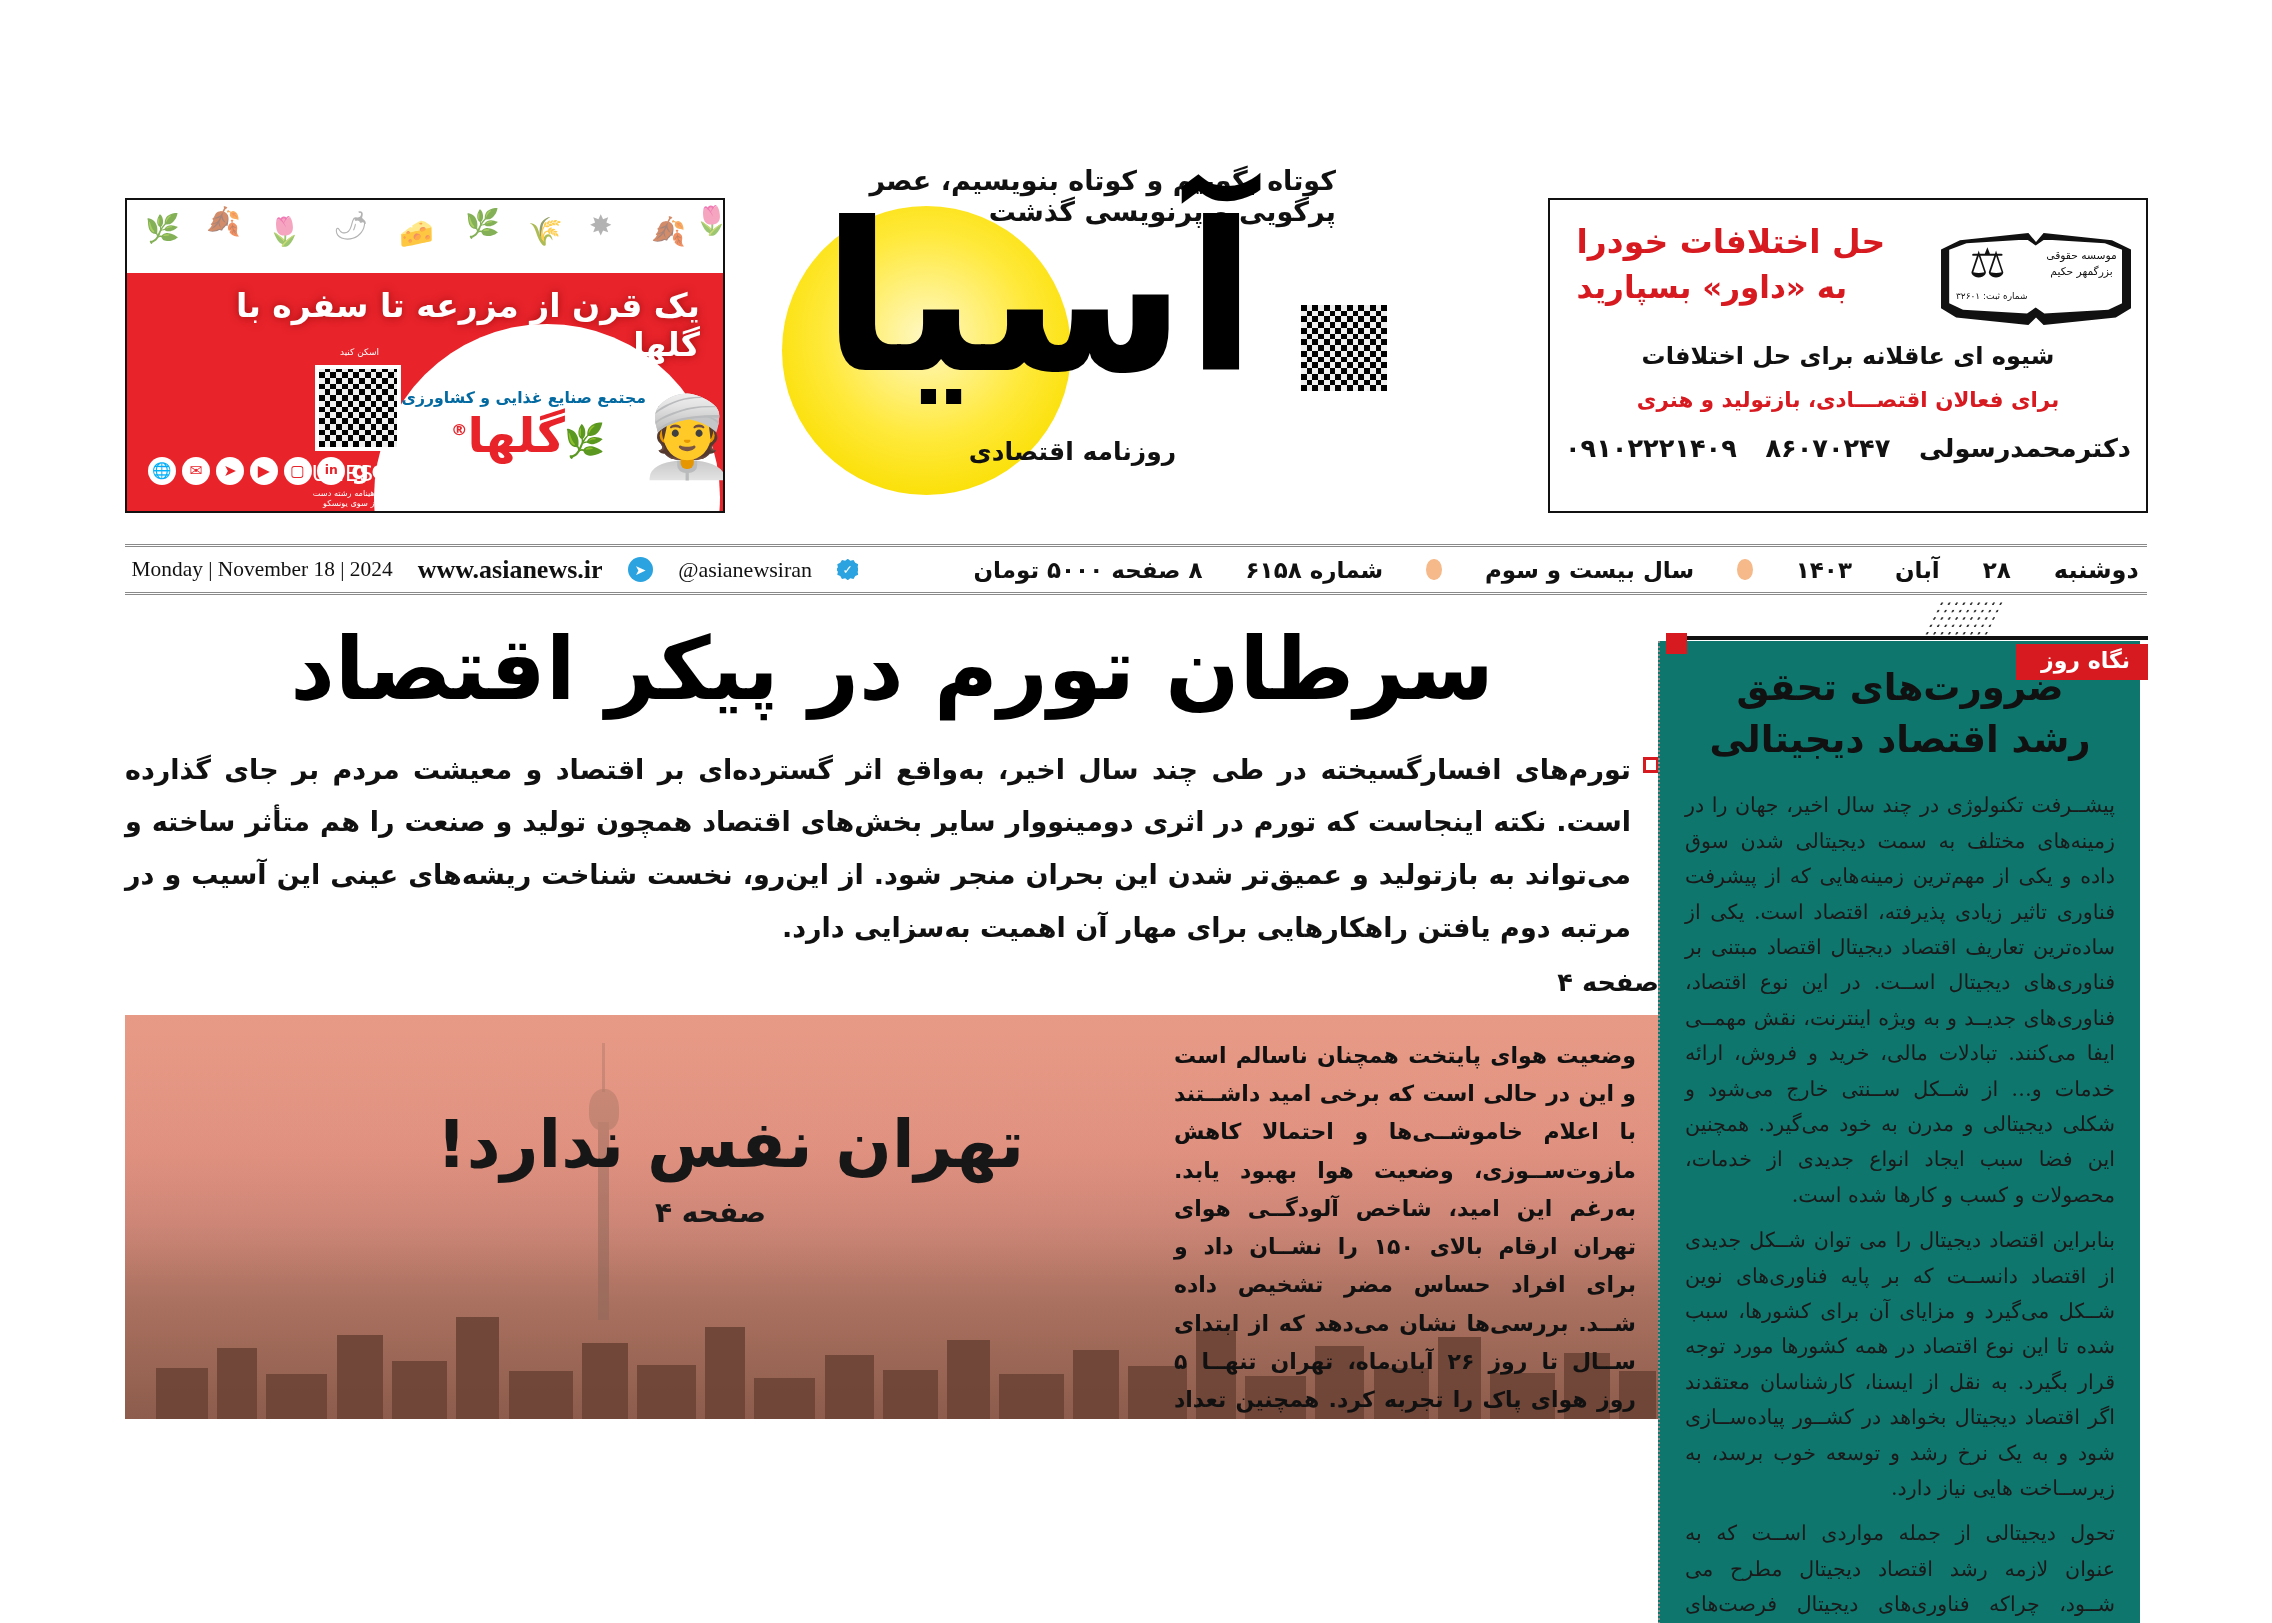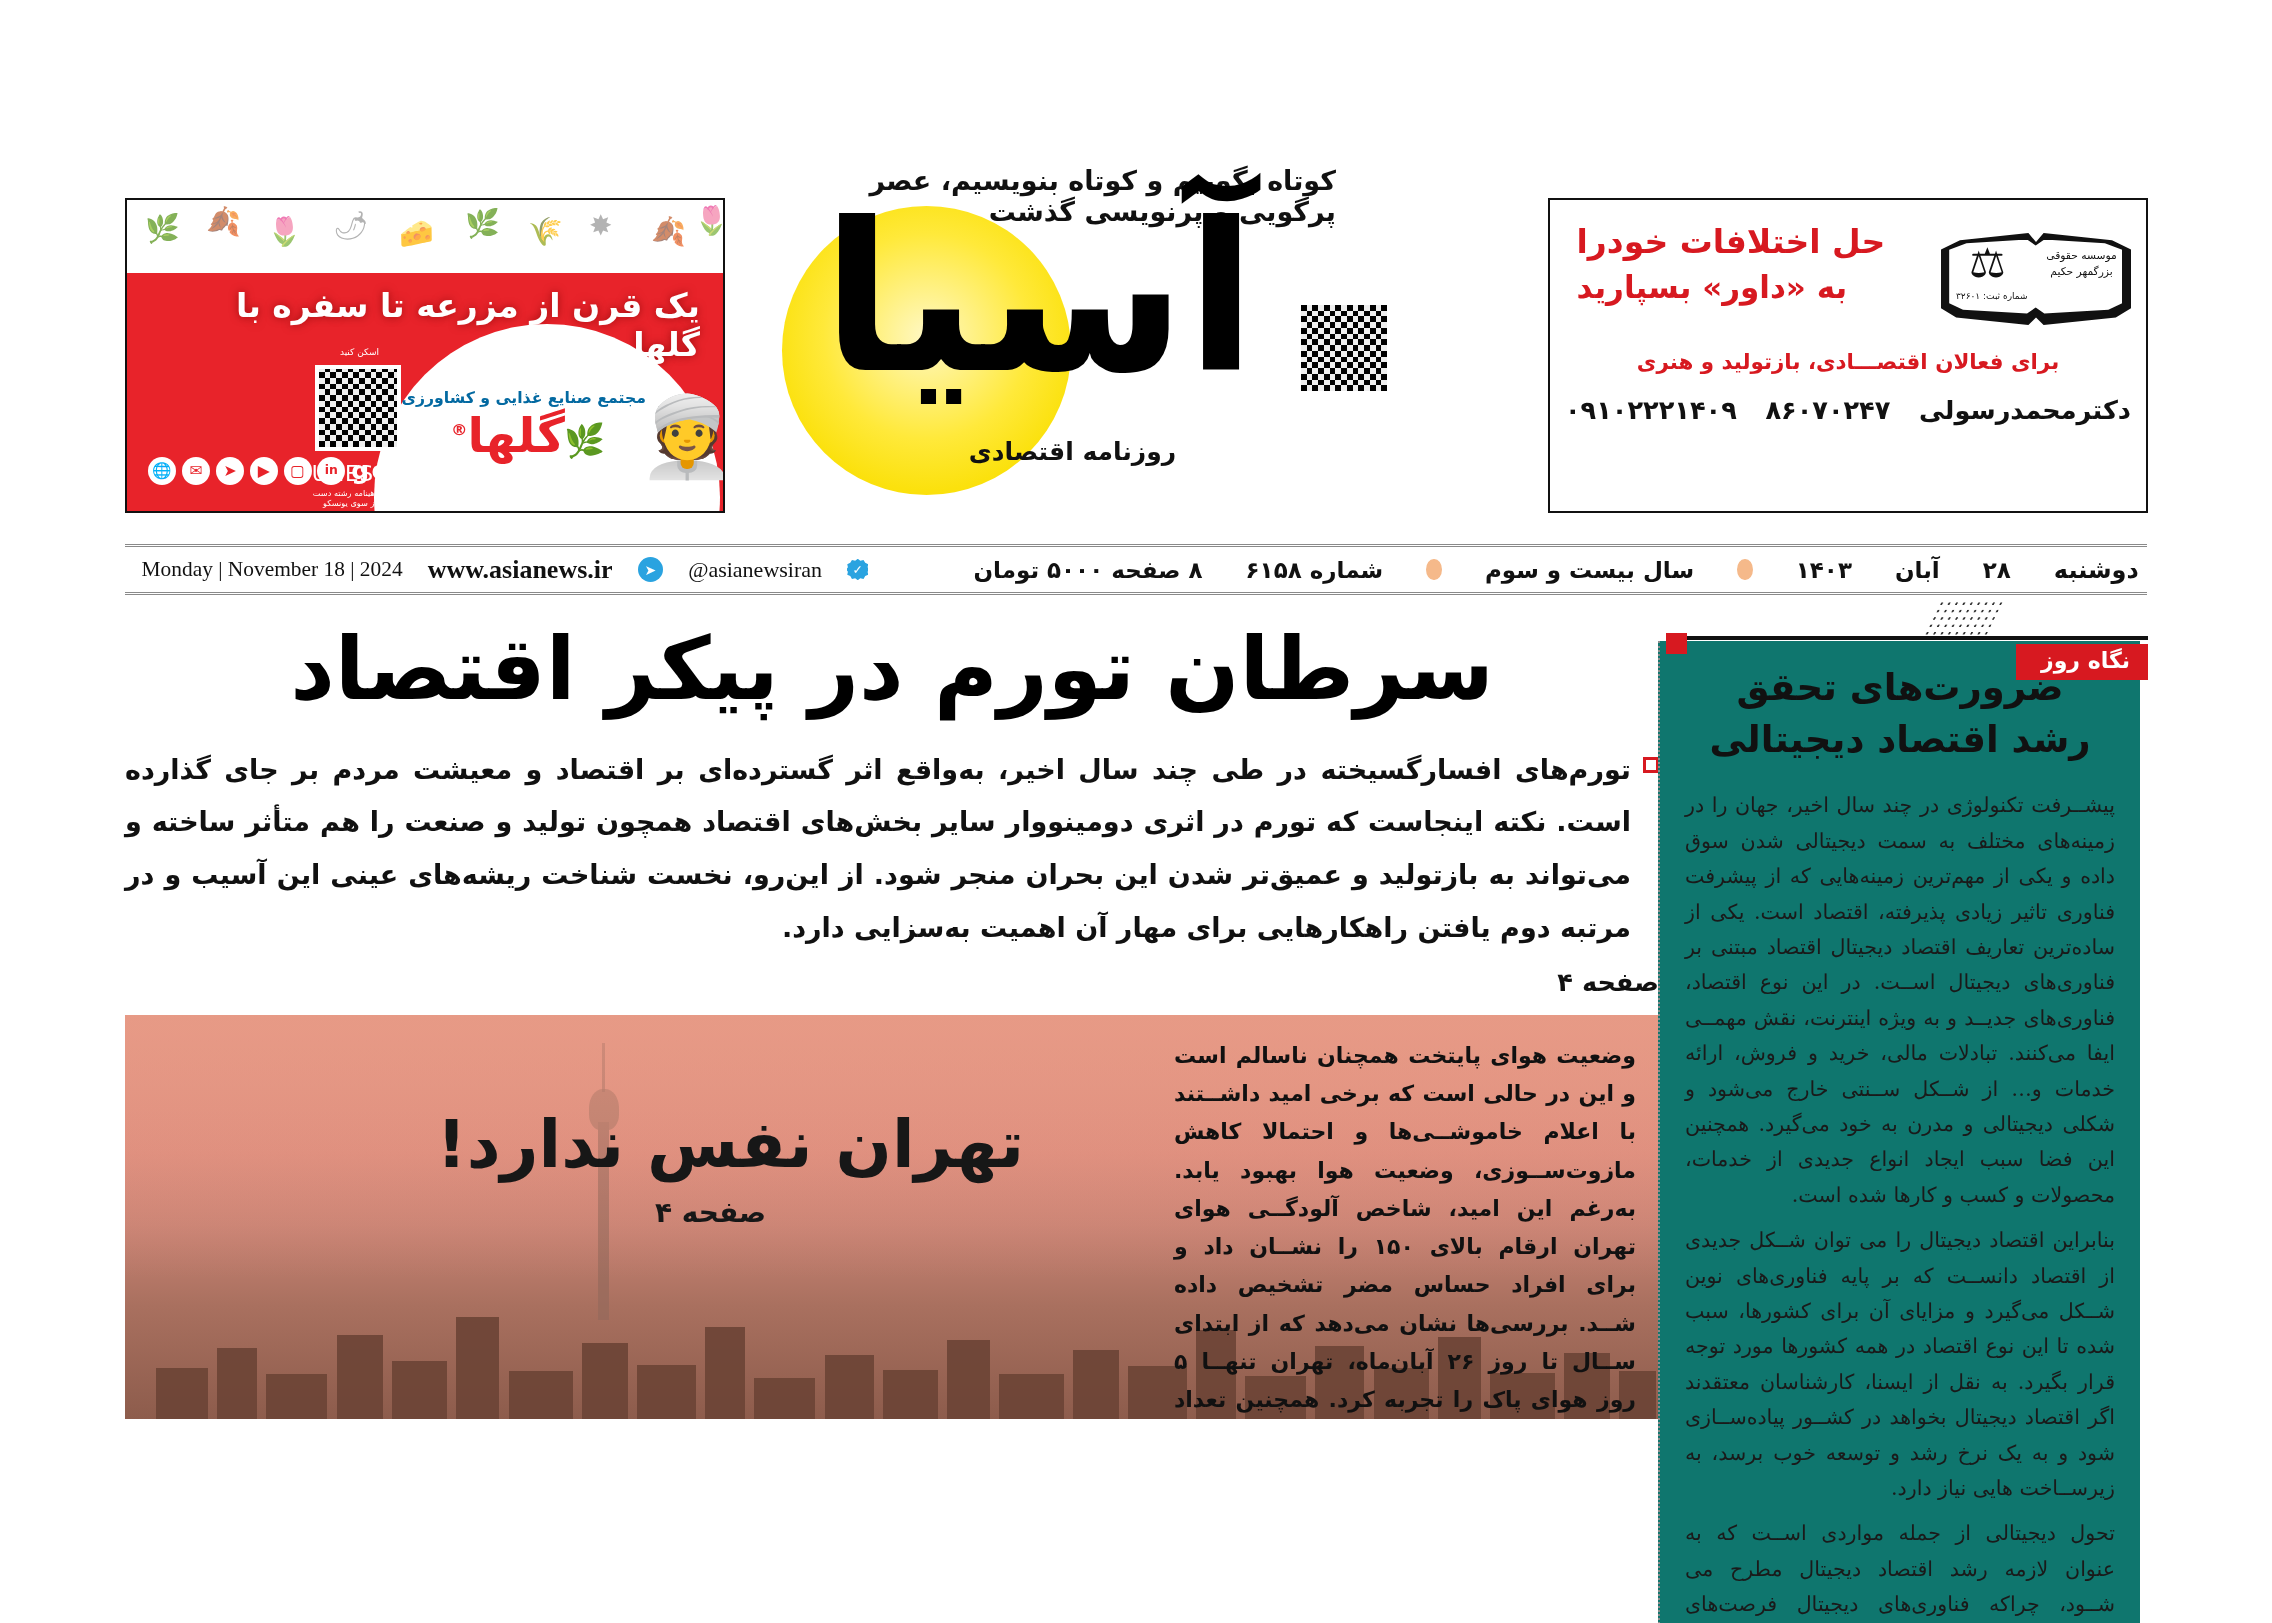--- a/index.html
+++ b/index.html
@@ -163,21 +163,21 @@
 
   
   .infobar {
     position: absolute; left: 125px; top: 544px; width: 2022px; height: 51px;
     border-top: 3.3px double #8a8a8a; border-bottom: 3.3px double #8a8a8a;
     display: flex; align-items: center; direction: ltr;
   }
   .ib-left { display: flex; align-items: center; gap: 25px; padding-left: 6.6px; }
   .ib-date-en {
     font-family: "Liberation Serif", "DejaVu Serif", serif;
-    font-size: 21.4px; color: #111; white-space: nowrap; margin-left: 10px;
+    font-size: 21.4px; color: #111; white-space: nowrap;
   }
   .ib-site {
     font-family: "Liberation Serif", "DejaVu Serif", serif;
     font-size: 26px; font-weight: bold; color: #111;
   }
   .tg-icon {
     width: 25.6px; height: 25.6px; border-radius: 50%; background: #2aa3e0; color: #fff;
     display: inline-flex; align-items: center; justify-content: center; font-size: 14px;
   }
   .ib-handle {
@@ -365,20 +365,21 @@
             <div>بزرگمهر حکیم</div>
           </div>
           <div class="emblem-reg">شماره ثبت: ۳۲۶۰۱</div>
         </div>
         <div class="ad-r-head">
           <div class="ad-r-l1">حل اختلافات خودرا</div>
           <div class="ad-r-l2">به «داور» بسپارید</div>
         </div>
       </div>
       <div class="ad-r-body">
+        <div class="ad-r-b1">شیوه ای عاقلانه برای حل اختلافات</div>
         <div class="ad-r-b2">برای فعالان اقتصـــادی، بازتولید و هنری</div>
       </div>
       <div class="ad-r-contact">
         <span>دکترمحمدرسولی</span>
         <span>۸۶۰۷۰۲۴۷</span>
         <span>۰۹۱۰۲۲۲۱۴۰۹</span>
       </div>
     </div>
   </div>
 

